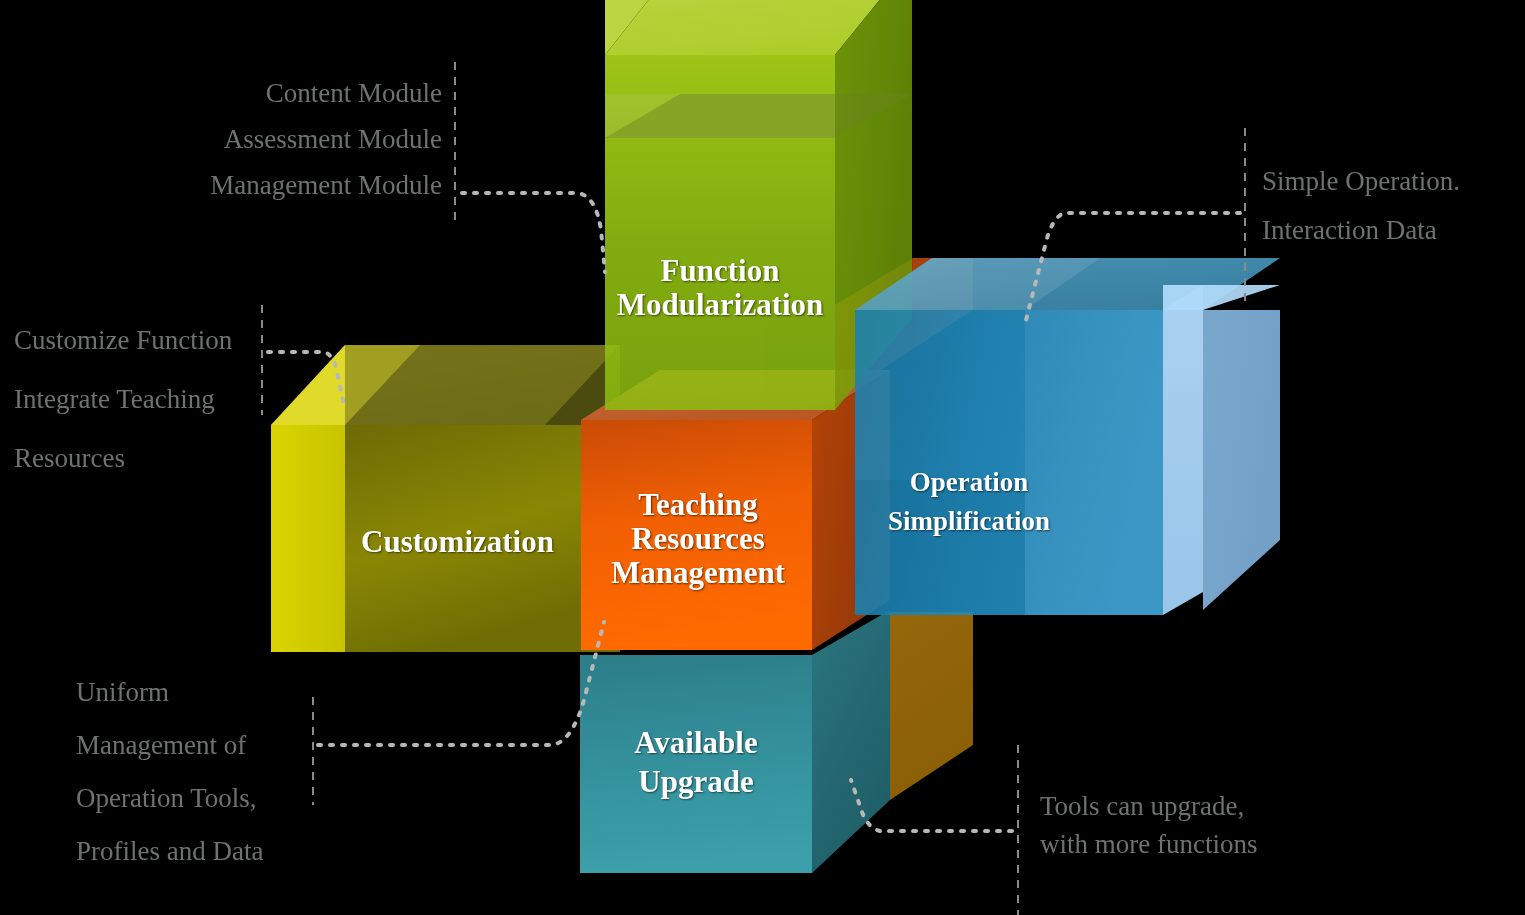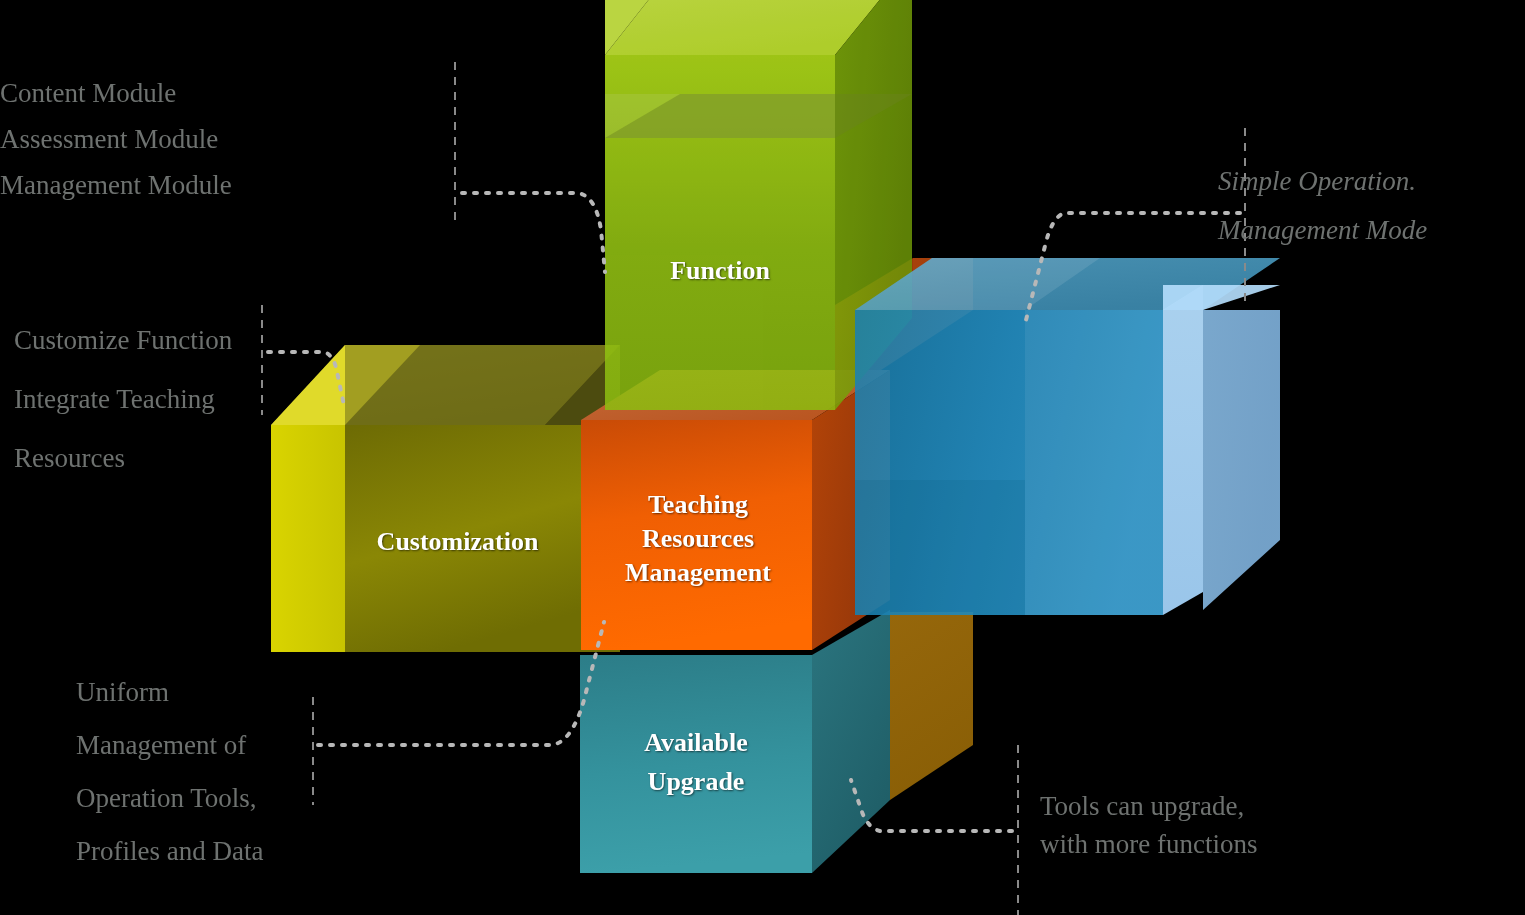--- a/index.html
+++ b/index.html
@@ -17,28 +17,28 @@
 
   .label {
     position:absolute;
     color:#6e7270;
     font-family:"Liberation Serif","DejaVu Serif",serif;
     font-size:27px;
     line-height:46px;
     white-space:nowrap;
     z-index:6;
   }
-  .label.right-align { }
+  .label.right-align { text-align:right; }
 
   .cube-text {
     position:absolute;
     color:#ffffff;
     font-family:"Liberation Serif","DejaVu Serif",serif;
     font-weight:bold;
-    font-size:26px;
+    font-size:31px;
     line-height:34px;
     text-align:center;
     text-shadow:1px 1px 2px rgba(0,0,0,.55);
     z-index:4;
     pointer-events:none;
   }
   #txt-green   { left:570px; top:254px; width:300px; }
   #txt-orange  { left:592px; top:488px; width:212px; }
   #txt-blue    { left:850px; top:463px; width:238px; font-size:27px; line-height:39px;}
   #txt-yellow  { left:345px; top:525px; width:225px; }
@@ -213,40 +213,45 @@
     <div>Resources</div>
   </div>
 
   <div class="label" id="lbl-bottom-left" style="left:76px; top:666px; width:250px; line-height:53px;">
     <div>Uniform</div>
     <div>Management of</div>
     <div>Operation Tools,</div>
     <div>Profiles and Data</div>
   </div>
 
-  <div class="label" id="lbl-top-right" style="left:1218px; top:157px; width:250px; line-height:49px;font-style:italic;">
+  <div class="label" id="lbl-top-right" style="left:1262px; top:157px; width:250px; line-height:49px;">
     <div>Simple Operation.</div>
-    <div>Management Mode</div>
+    <div>Interaction Data</div>
   </div>
 
   <div class="label" id="lbl-bottom-right" style="left:1040px; top:787px; width:300px; line-height:38px;">
     <div>Tools can upgrade,</div>
     <div>with more functions</div>
   </div>
 
   <div class="cube-text" id="txt-green">
     <div>Function</div>
+    <div>Modularization</div>
   </div>
 
   <div class="cube-text" id="txt-orange">
     <div>Teaching</div>
     <div>Resources</div>
     <div>Management</div>
   </div>
 
+  <div class="cube-text" id="txt-blue">
+    <div>Operation</div>
+    <div>Simplification</div>
+  </div>
 
   <div class="cube-text" id="txt-teal">
     <div>Available</div>
     <div>Upgrade</div>
   </div>
 
   <div class="cube-text" id="txt-yellow">
     <div>Customization</div>
   </div>
 

